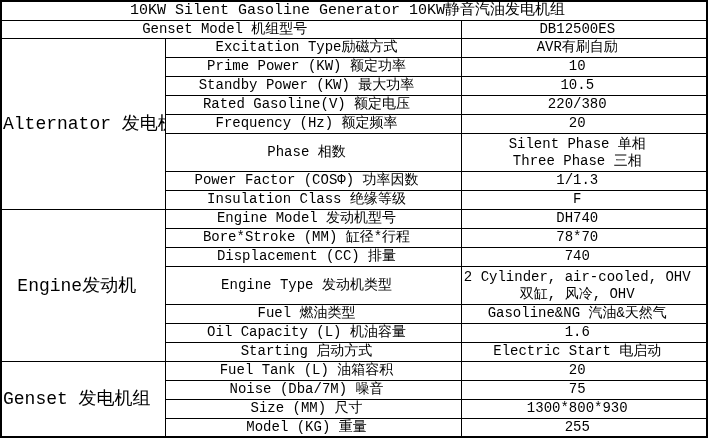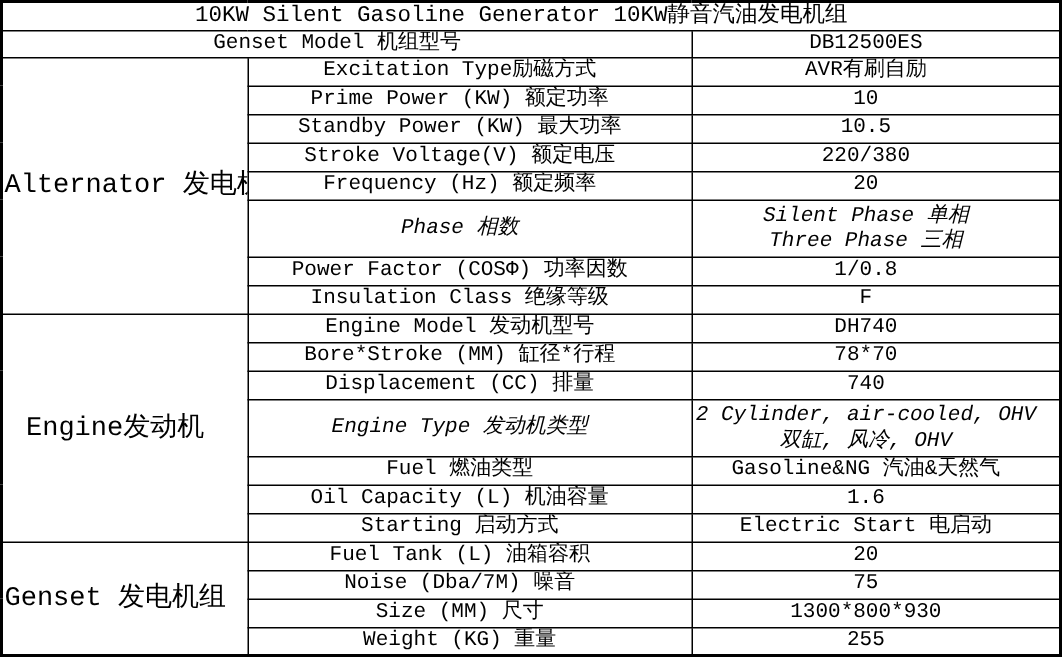--- a/index.html
+++ b/index.html
@@ -31,21 +31,21 @@
     padding: 1px 14px 0 1px;
     line-height: 1.12;
     overflow: hidden;
     white-space: nowrap;
   }
   col.c1 { width: 164px; }
   col.c2 { width: 296px; }
   col.c3 { width: 246px; }
   tr.h-title  { height: 18px; }
   tr.h-single { height: 19px; }
-  tr.h-double { height: 38px; font-style: italic; }
+  tr.h-double { height: 38px; }
   td.group-cell {
     font-size: 18px;
   }
   td.title-cell {
     font-size: 15px;
   }
   .twoline div { line-height: 17px; }
 </style>
 </head>
 <body>
@@ -75,37 +75,37 @@
     </tr>
     <tr class="h-single">
       <td>Prime Power (KW) 额定功率</td>
       <td>10</td>
     </tr>
     <tr class="h-single">
       <td>Standby Power (KW) 最大功率</td>
       <td>10.5</td>
     </tr>
     <tr class="h-single">
-      <td>Stroke Voltage(V) 额定电压</td>
+      <td>Rated Gasoline(V) 额定电压</td>
       <td>220/380</td>
     </tr>
     <tr class="h-single">
       <td>Frequency (Hz) 额定频率</td>
       <td>20</td>
     </tr>
     <tr class="h-double">
       <td>Phase 相数</td>
       <td class="twoline">
         <div>Silent Phase 单相</div>
         <div>Three Phase 三相</div>
       </td>
     </tr>
     <tr class="h-single">
       <td>Power Factor (COSΦ) 功率因数</td>
-      <td>1/0.8</td>
+      <td>1/1.3</td>
     </tr>
     <tr class="h-single">
       <td>Insulation Class 绝缘等级</td>
       <td>F</td>
     </tr>
 
     <tr class="h-single">
       <td rowspan="7" class="group-cell">Engine发动机</td>
       <td>Engine Model 发动机型号</td>
       <td>DH740</td>
@@ -145,18 +145,18 @@
     </tr>
     <tr class="h-single">
       <td>Noise (Dba/7M) 噪音</td>
       <td>75</td>
     </tr>
     <tr class="h-single">
       <td>Size (MM) 尺寸</td>
       <td>1300*800*930</td>
     </tr>
     <tr class="h-single">
-      <td>Weight (KG) 重量</td>
+      <td>Model (KG) 重量</td>
       <td>255</td>
     </tr>
   </tbody>
     </table>
 </div>
 
 </body></html>

